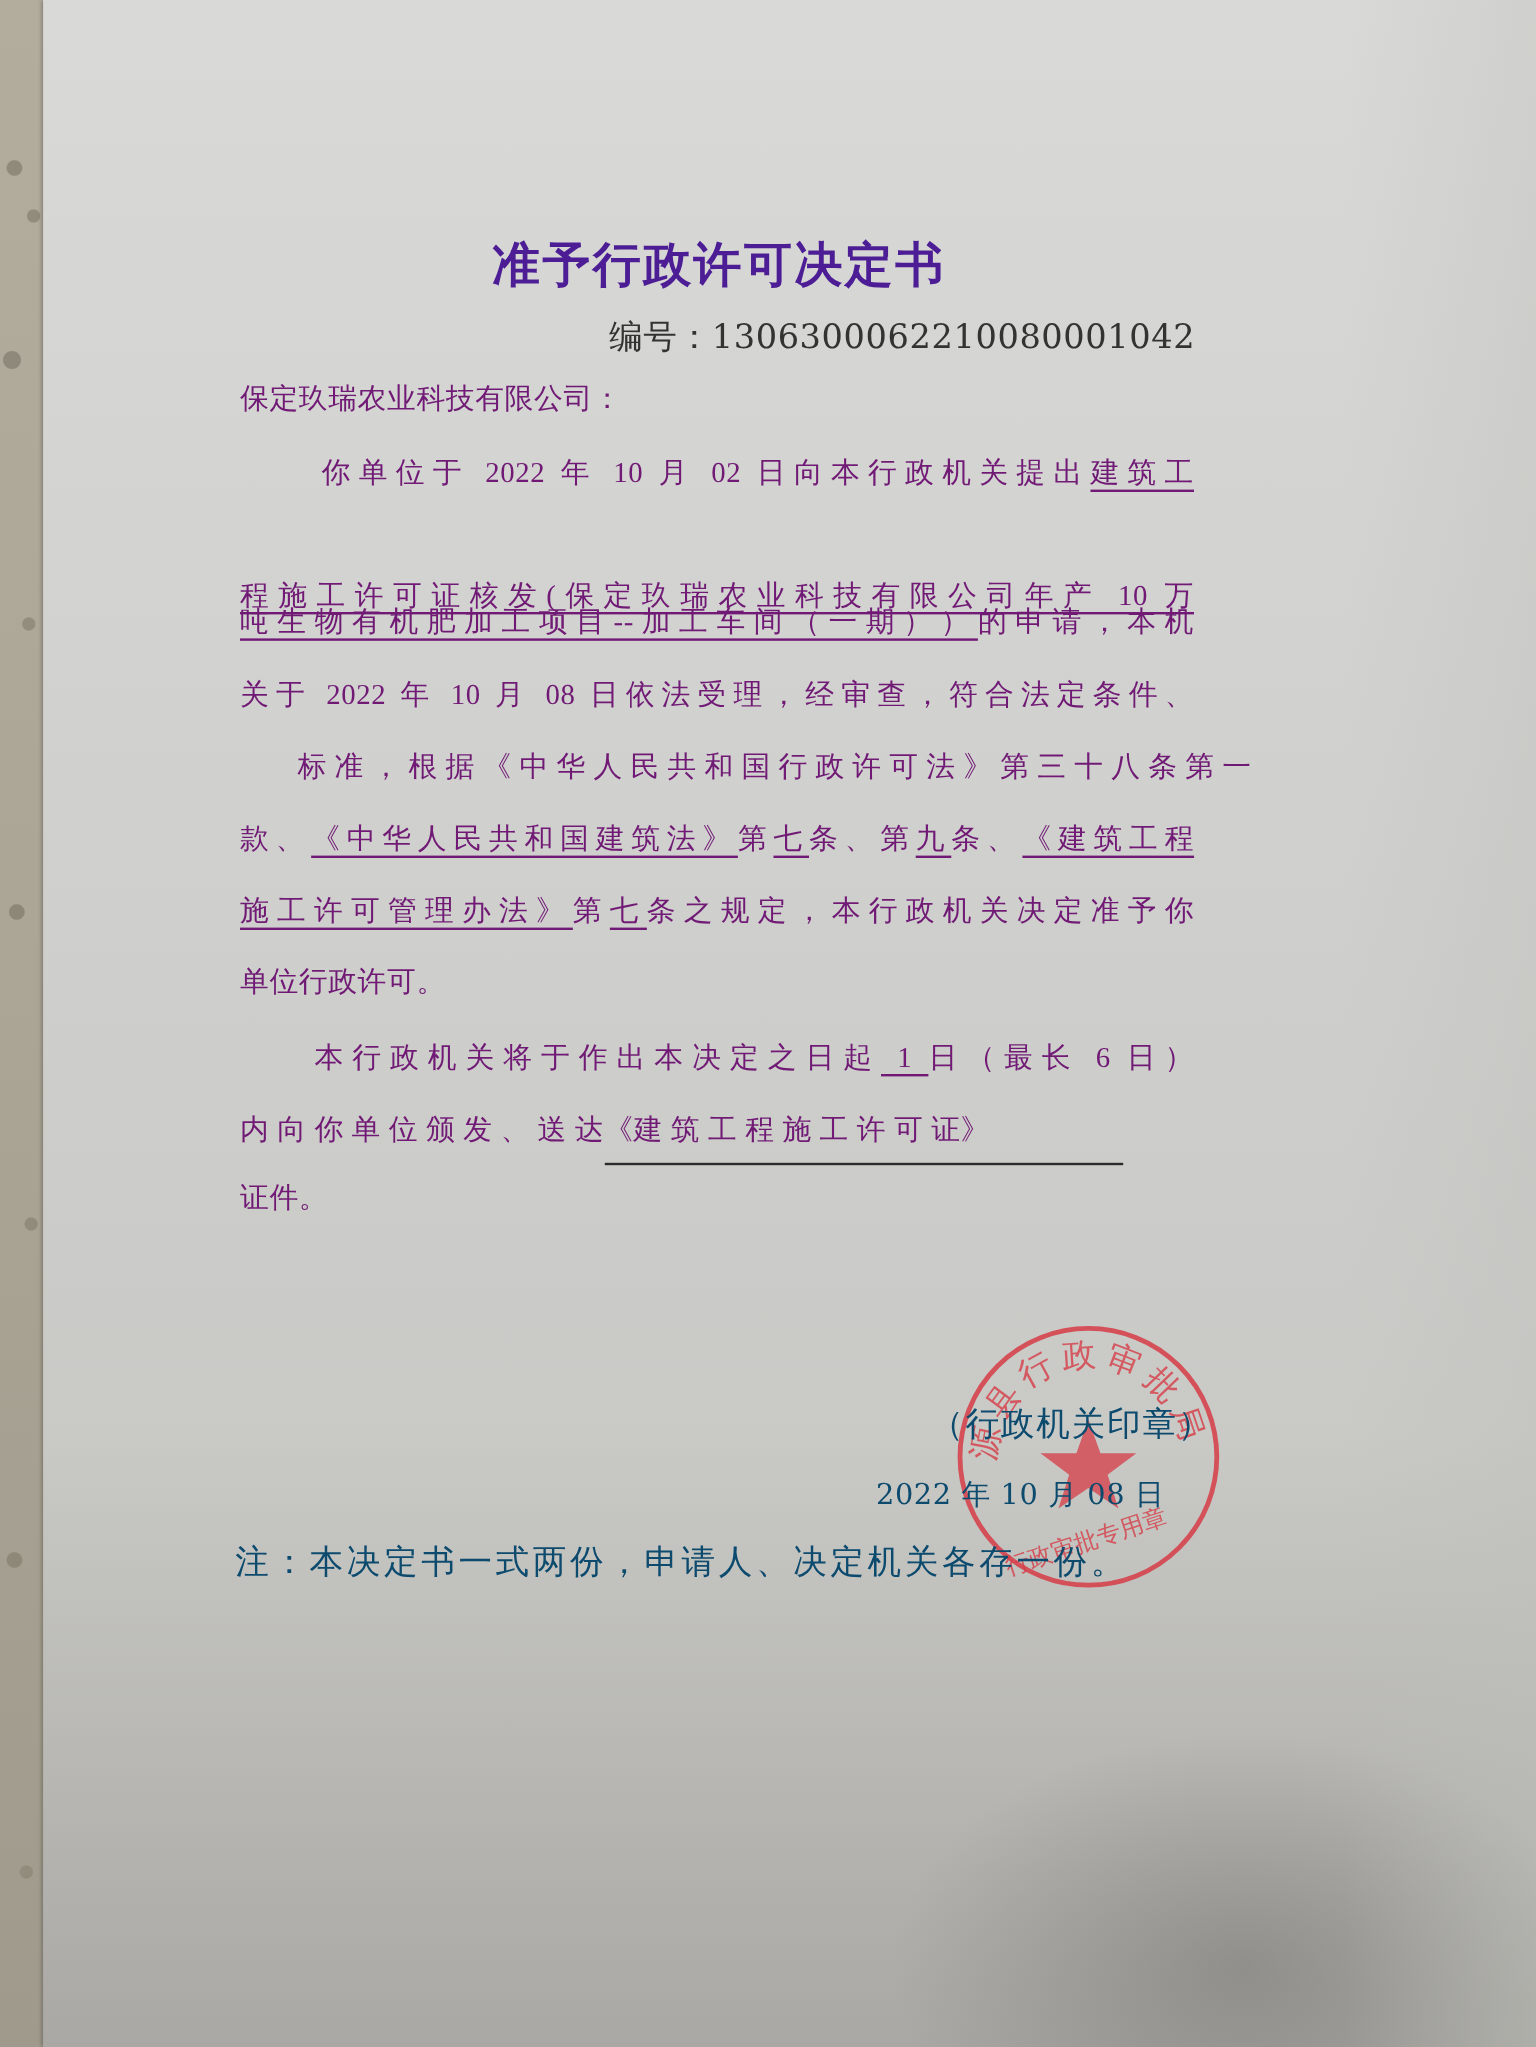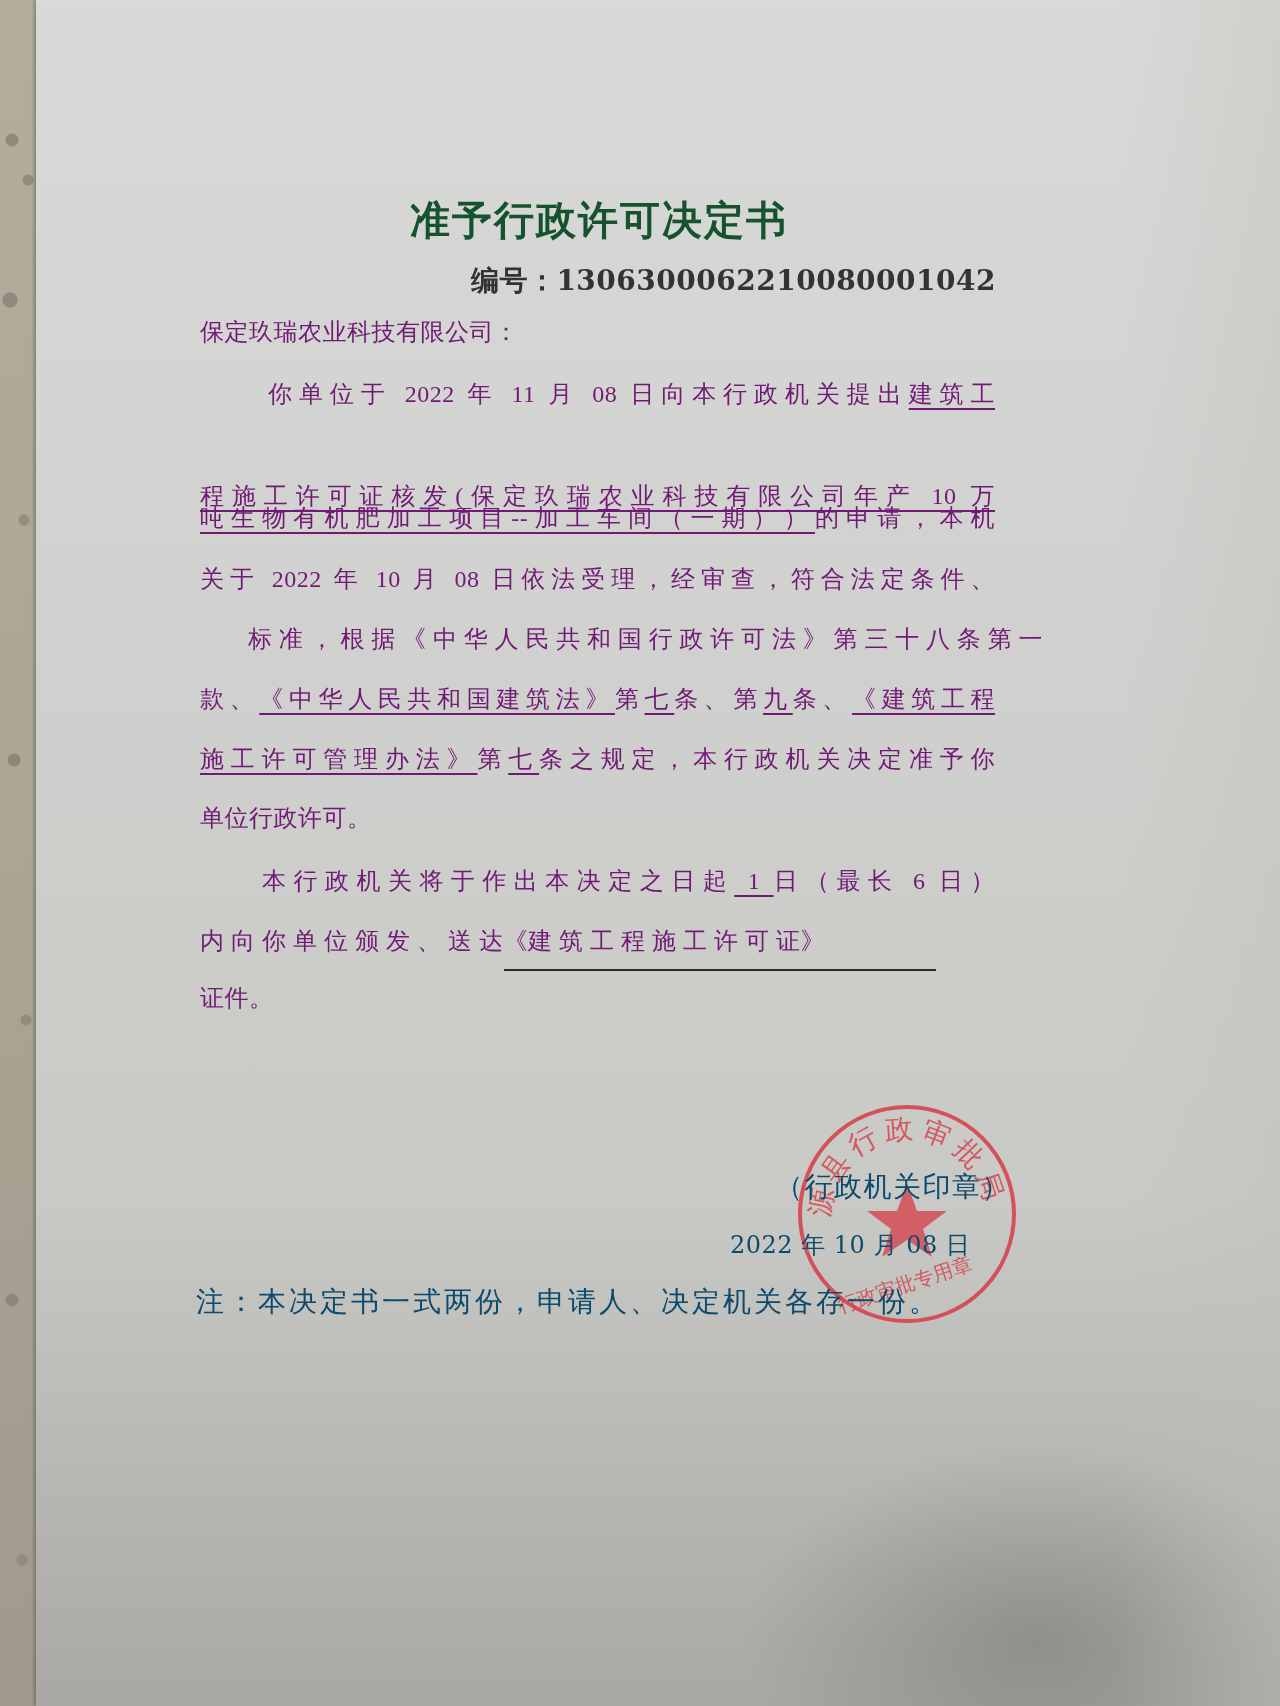--- a/index.html
+++ b/index.html
@@ -53,31 +53,30 @@
     letter-spacing: 1.5px;
     line-height: 1;
   }
   .title {
     position: absolute;
     left: 410px; top: 193px;
     font-family: Liberation Serif, serif;
     font-weight: bold;
     font-size: 40px;
     letter-spacing: 2px;
-    color: #14532d;
+    color: #4c1d95;
     white-space: nowrap;
   }
   .docno {
     position: absolute;
     right: 284px; top: 262px;
     font-size: 28px;
     color: #333;
     white-space: nowrap;
     letter-spacing: 0.5px;
-    font-weight: bold;
   }
   .u { text-decoration: underline; text-decoration-thickness: 2px; text-underline-offset: 6px; }
   .line { position: absolute; left: 200px; width: 795px; font-size: 24px; color: #701a75; white-space: nowrap; text-align: justify; text-align-last: justify; letter-spacing: 0.5px; font-family: Liberation Serif, serif; }
   .line.noj { text-align: left; text-align-last: left; }
   .stamp {
     position: absolute;
     left: 798px; top: 1105px;
     width: 218px; height: 218px;
     border: 4px solid rgba(214,60,70,0.85);
     border-radius: 50%;
@@ -94,21 +93,21 @@
 
 <div class="title">准予行政许可决定书</div>
 
 <div class="docno">
   <span>编号：</span><span id="docno-val">1306300062210080001042</span>
 </div>
 
 <div class="line noj" style="top:316px;">保定玖瑞农业科技有限公司：</div>
 
 <div id="p1">
-    <div class="line" style="top: 378px; left: 268px; width: 727px;"><span>你单位于 2022 年 11 月 08 日向本行政机关提出</span><span class="u">建筑工</span></div>
+    <div class="line" style="top: 378px; left: 268px; width: 727px;"><span>你单位于 2022 年 10 月 02 日向本行政机关提出</span><span class="u">建筑工</span></div>
     <div class="line" style="top: 440px; margin-top: 40px;"><span class="u">程施工许可证核发(保定玖瑞农业科技有限公司年产 10 万</span></div>
     <div class="line" style="top: 502px;"><span class="u">吨生物有机肥加工项目--加工车间（一期））</span><span>的申请，本机</span></div>
     <div class="line" style="top: 563px;"><span>关于 2022 年 10 月 08 日依法受理，经审查，符合法定条件、</span></div>
     <div class="line" style="top: 623px; margin-left: 48px;"><span>标准，根据《中华人民共和国行政许可法》第三十八条第一</span></div>
     <div class="line" style="top: 683px;"><span>款、</span><span class="u">《中华人民共和国建筑法》</span><span>第</span><span class="u">七</span><span>条、第</span><span class="u">九</span><span>条、</span><span class="u">《建筑工程</span></div>
     <div class="line" style="top: 743px;"><span class="u">施工许可管理办法》</span><span>第</span><span class="u">七</span><span>条之规定，本行政机关决定准予你</span></div>
     <div class="line noj" style="top: 802px;"><span>单位行政许可。</span></div>
   </div>
 
 <div class="line noj" style="top:865px; left:262px; width:733px; text-align:justify; text-align-last:justify;">

